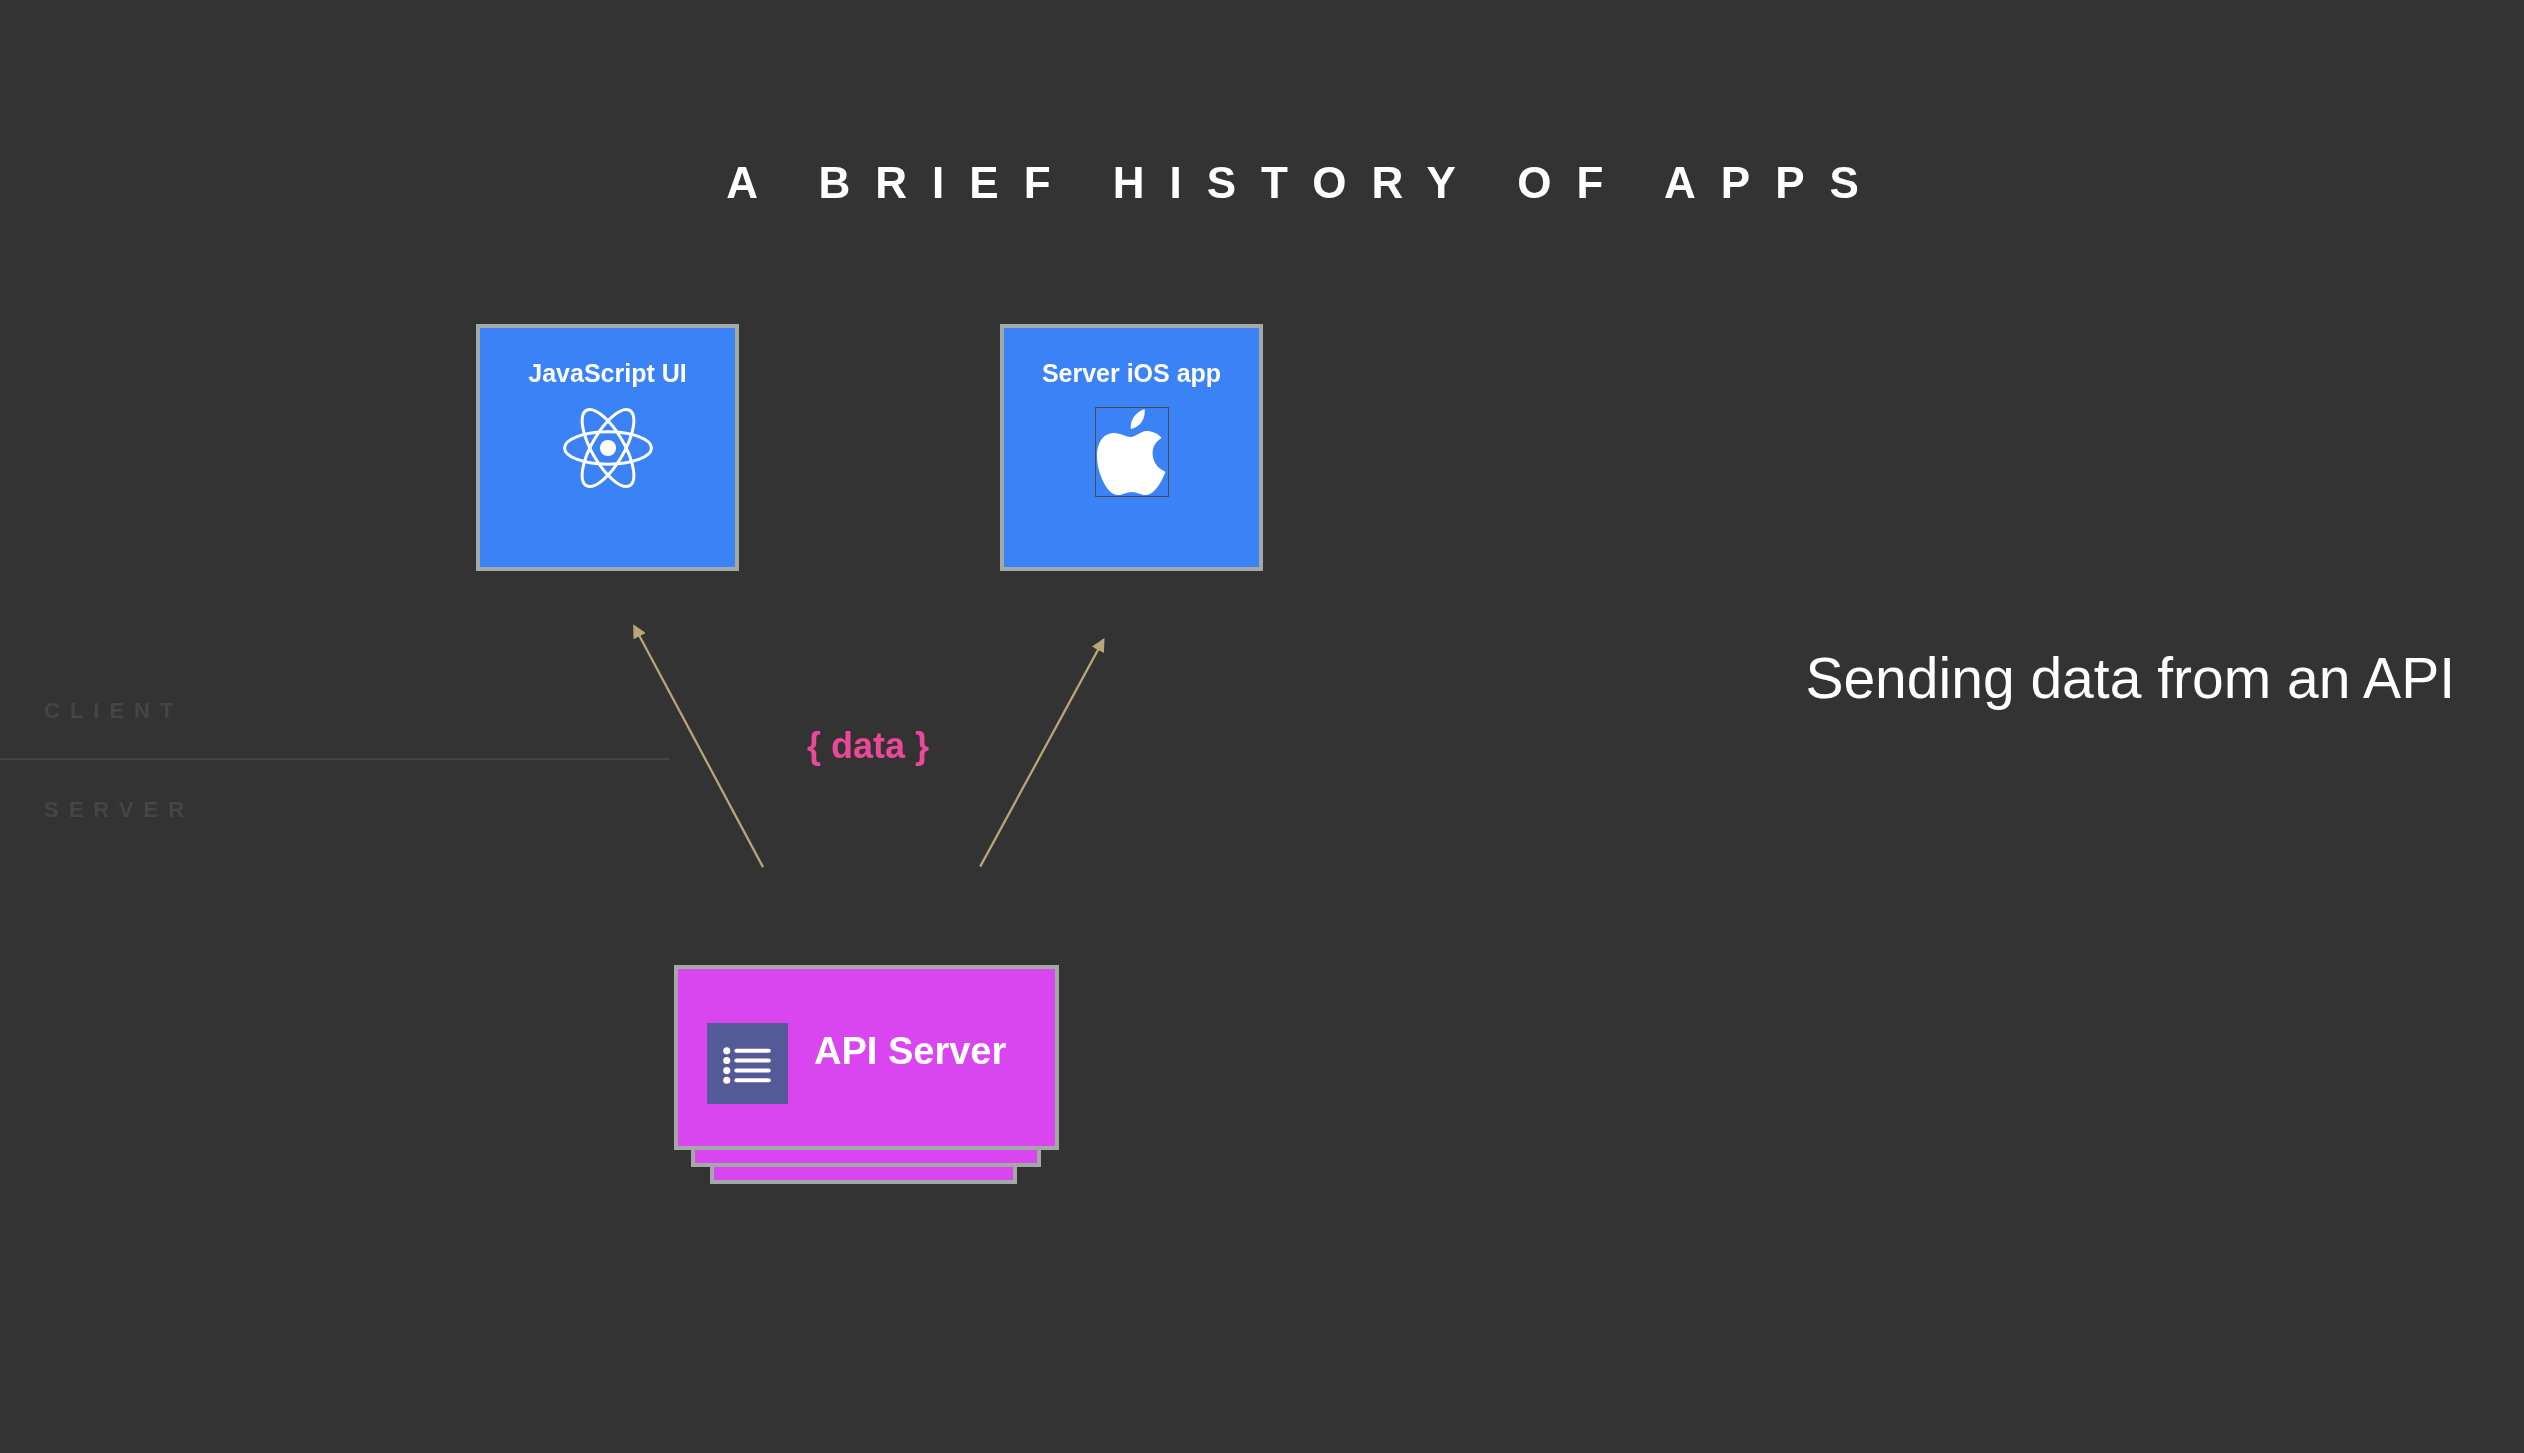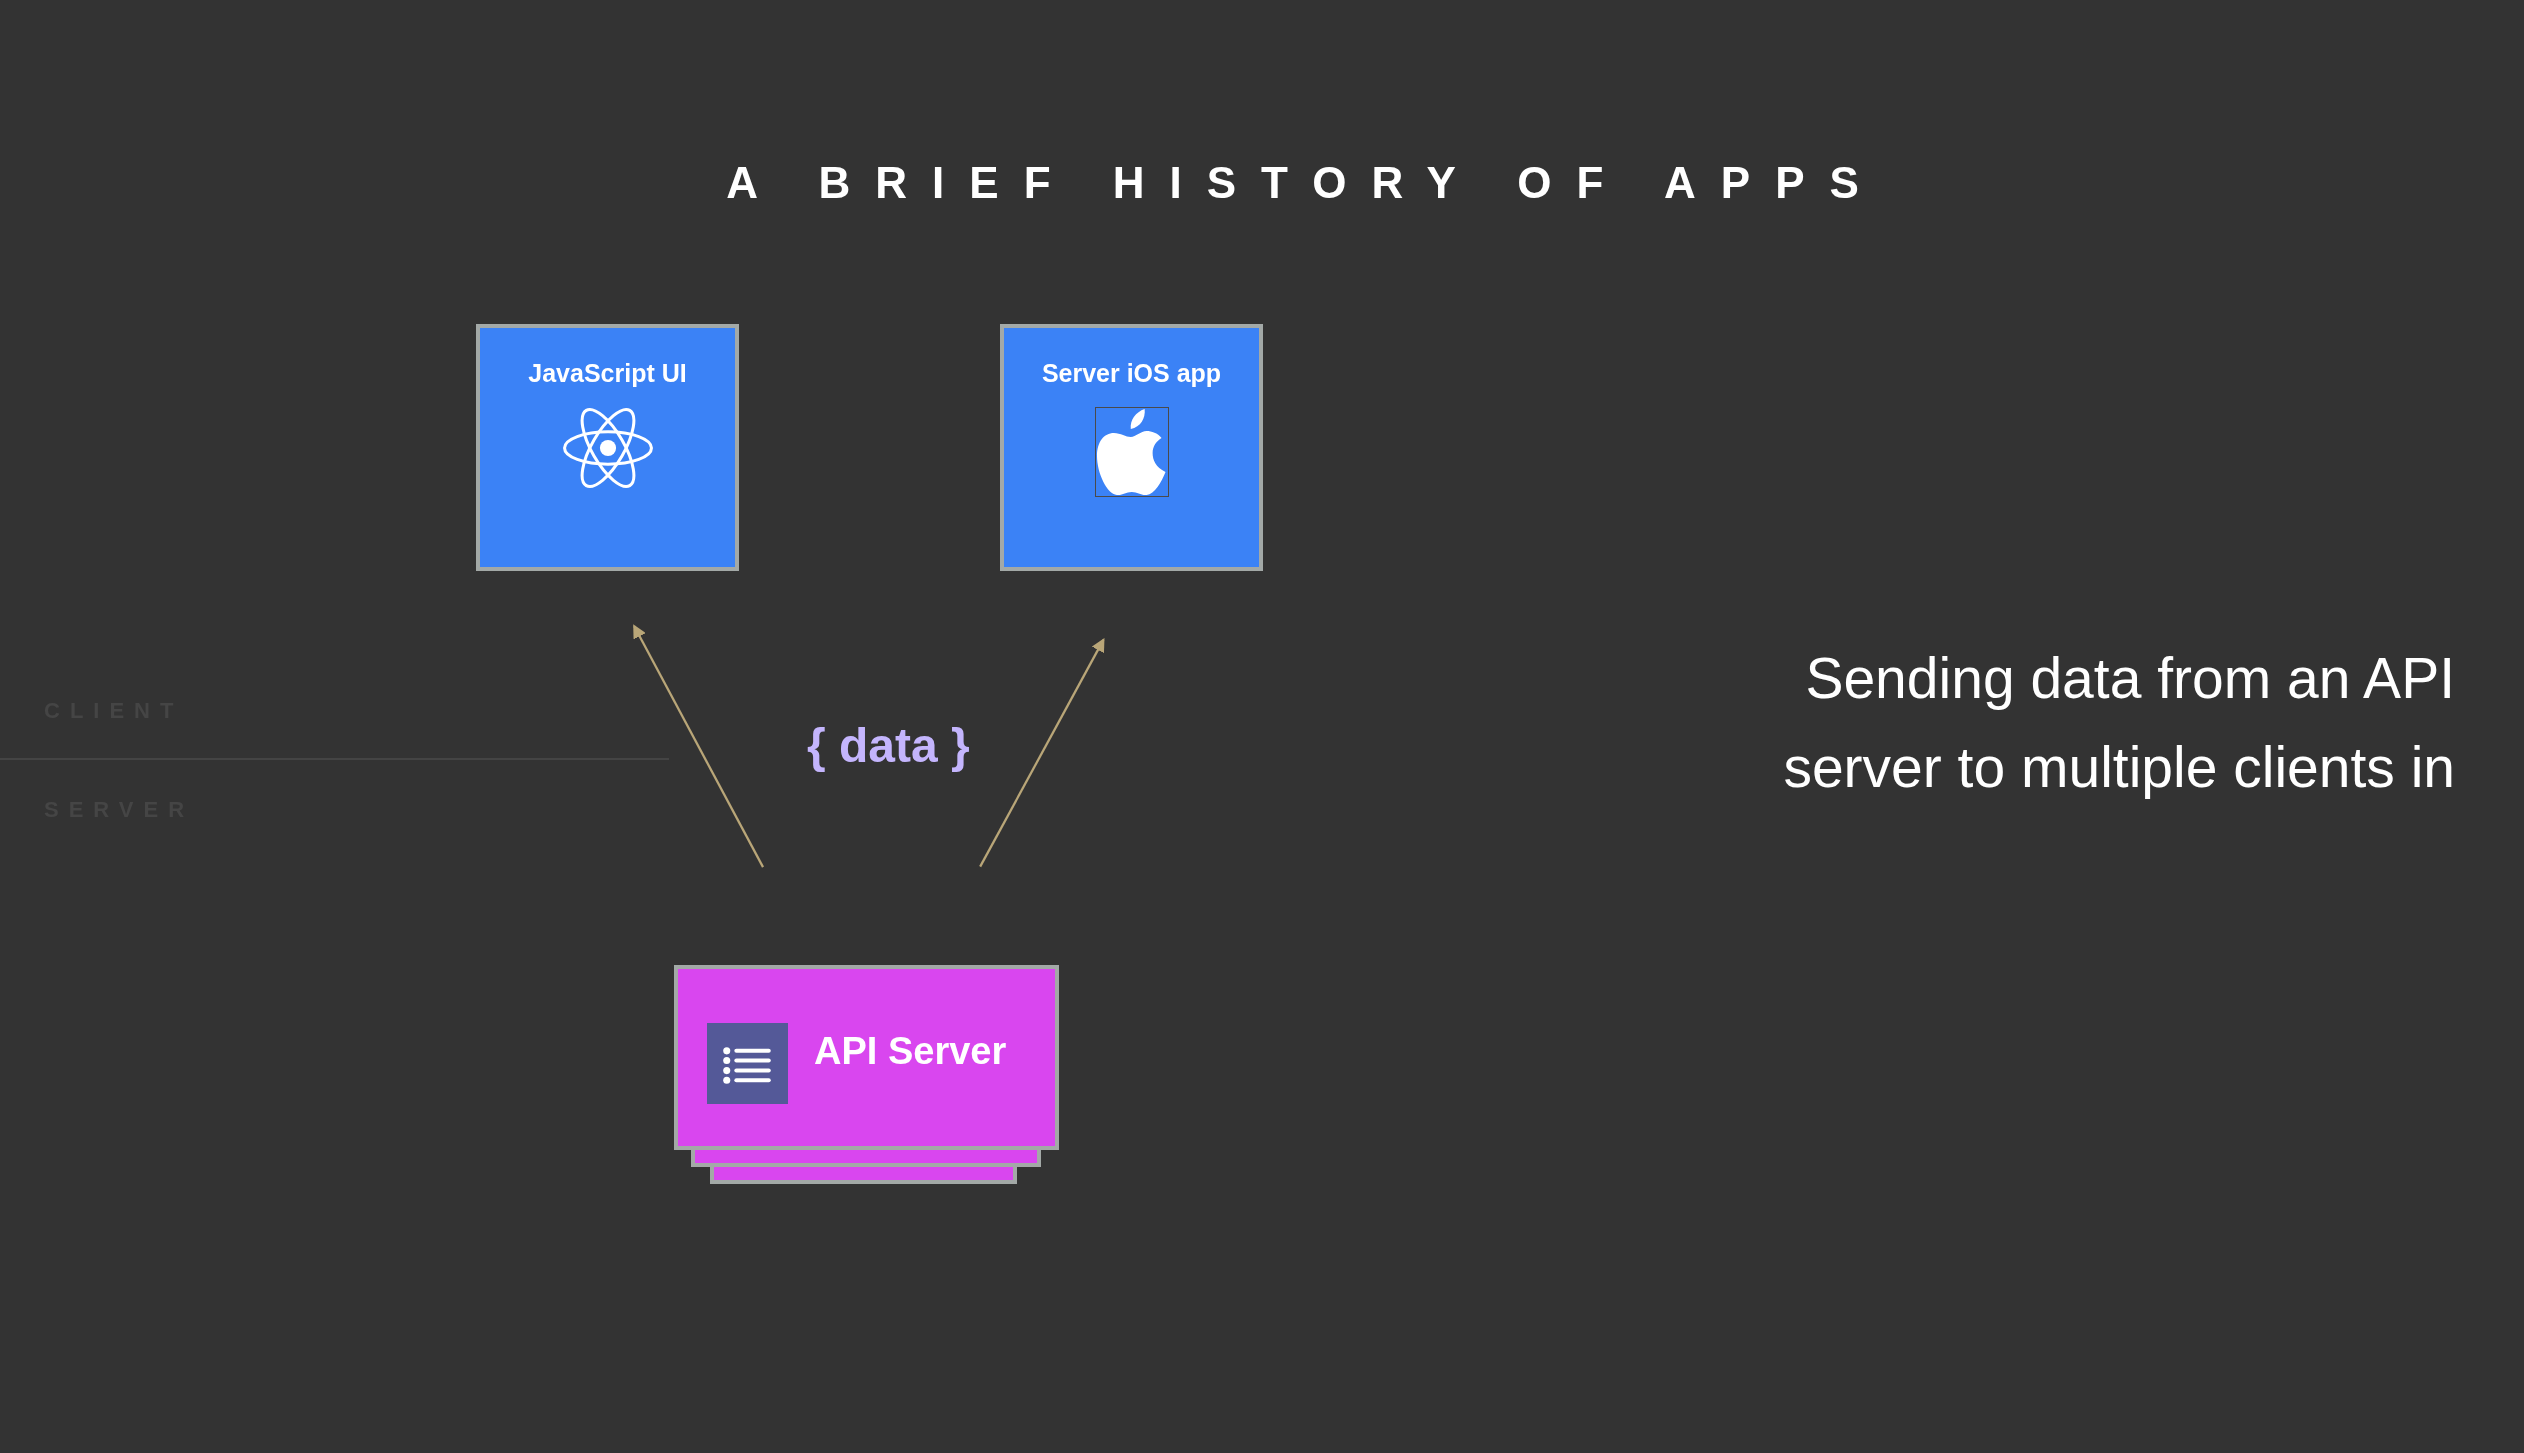--- a/index.html
+++ b/index.html
@@ -86,24 +86,24 @@
     height: 88px;
     border: 0.5px solid #4a4a4a;
   }
   .apple-frame svg { width: 100%; height: 100%; display: block; }
 
   
   .data-label {
     position: absolute;
     left: 807px;
     top: 723px;
-    font-size: 48px;
+    font-size: 36px;
     line-height: 45px;
     font-weight: bold;
-    color: #c4b5fd;
+    color: #ec4899;
     white-space: pre;
   }
 
   
   .arrows {
     position: absolute;
     left: 0;
     top: 0;
     width: 2585px;
     height: 1454px;
@@ -229,15 +229,14 @@
         <rect x="54" y="90" width="72" height="8" rx="4"></rect>
         <rect x="54" y="109" width="72" height="8" rx="4"></rect>
       </g>
     </svg>
   </div>
   <div class="server-label">API Server</div>
 </div>
 
 <div class="caption">
   <div>Sending data from an API</div>
-  <div>server to multiple clients in</div>
 </div>
 
 
 </body></html>

